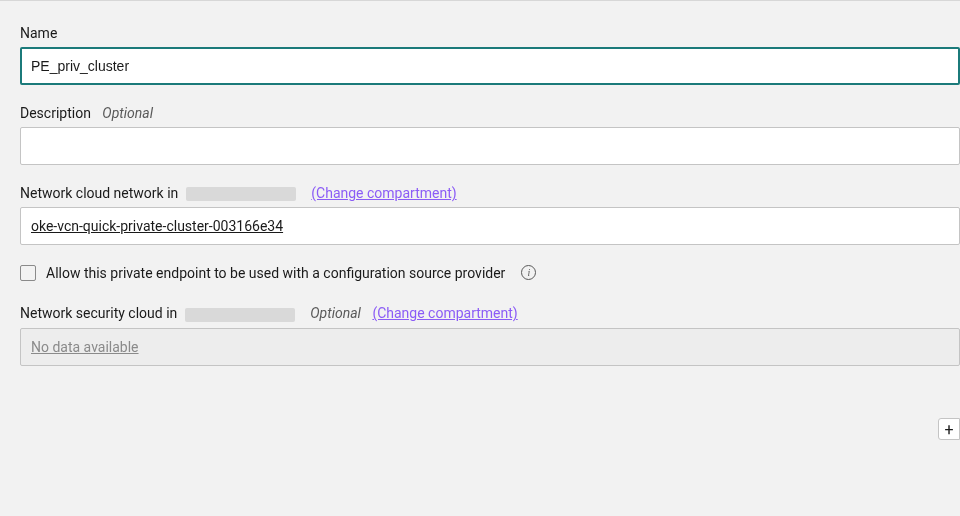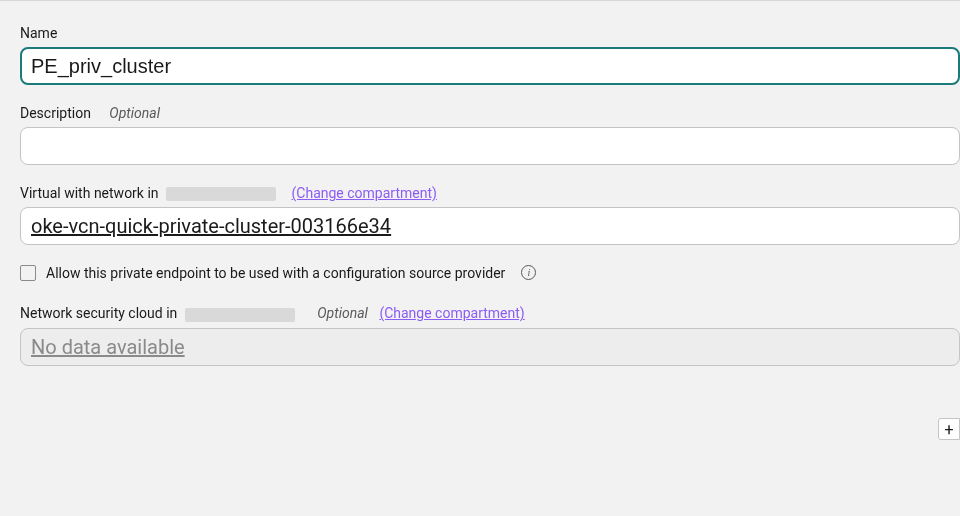--- a/index.html
+++ b/index.html
@@ -23,46 +23,46 @@
   .field-group { margin-bottom: 20px; }
   .field-label {
     display: block;
     font-size: 14px;
     color: #1a1a1a;
     margin-bottom: 6px;
   }
   .field-label .optional {
     font-style: italic;
     color: #595959;
-    margin-left: 15px;
+    margin-left: 8px;
   }
   .field-label .redacted {
     display: inline-block;
     background: #d9d9d9;
     border-radius: 2px;
     vertical-align: middle;
   }
   .redact-md { width: 110px; height: 14px; margin: 0 4px; }
   .redact-sm { width: 90px; height: 14px; margin: 0 4px; }
   .change-link {
     color: #8b5cf6;
     text-decoration: underline;
     cursor: pointer;
     margin-left: 8px;
   }
 
   input[type=text].txt, .select-box {
     width: 940px;
     height: 38px;
     padding: 8px 10px;
-    font-size: 20px;
+    font-size: 14px;
     color: #1a1a1a;
     background: #fff;
     border: 1px solid #c4c4c4;
-    border-radius: 8px;
+    border-radius: 2px;
     outline: none;
   }
   input[type=text].txt.focused {
     border: 2px solid #1b7a7a;
     padding: 7px 9px;
   }
 
   .select-box {
     display: flex;
     align-items: center;
@@ -121,21 +121,21 @@
   <div class="field-group">
     <label class="field-label">
       <span>Description</span>
       <span class="optional">Optional</span>
     </label>
     <input type="text" class="txt" value="" style="">
   </div>
 
   <div class="field-group">
     <label class="field-label">
-      <span>Virtual with network in</span>
+      <span>Network cloud network in</span>
       <span class="redacted redact-md"></span>
       <span class="change-link">(Change compartment)</span>
     </label>
     <div class="select-box">
       <span>oke-vcn-quick-private-cluster-003166e34</span>
     </div>
   </div>
 
 
   <div class="checkbox-row">

